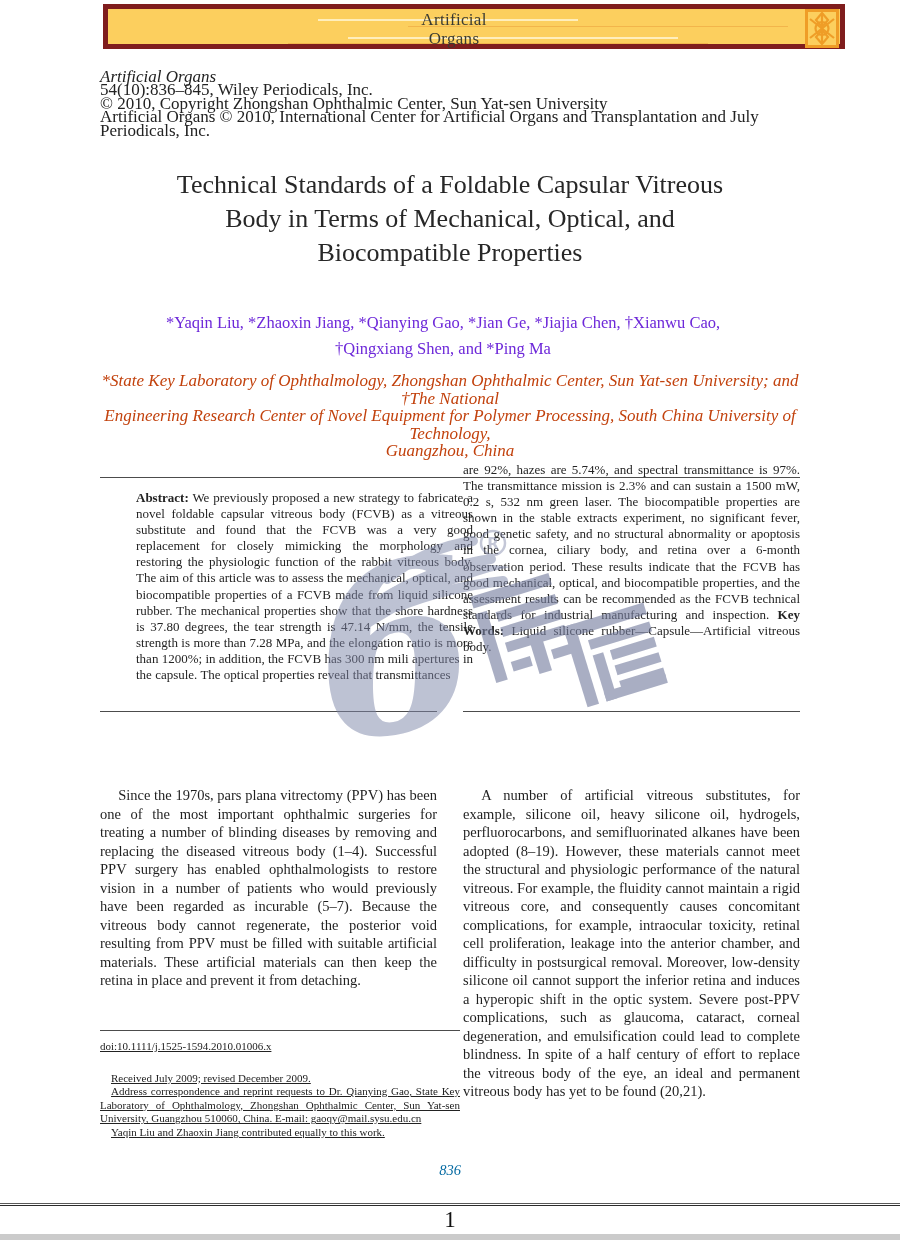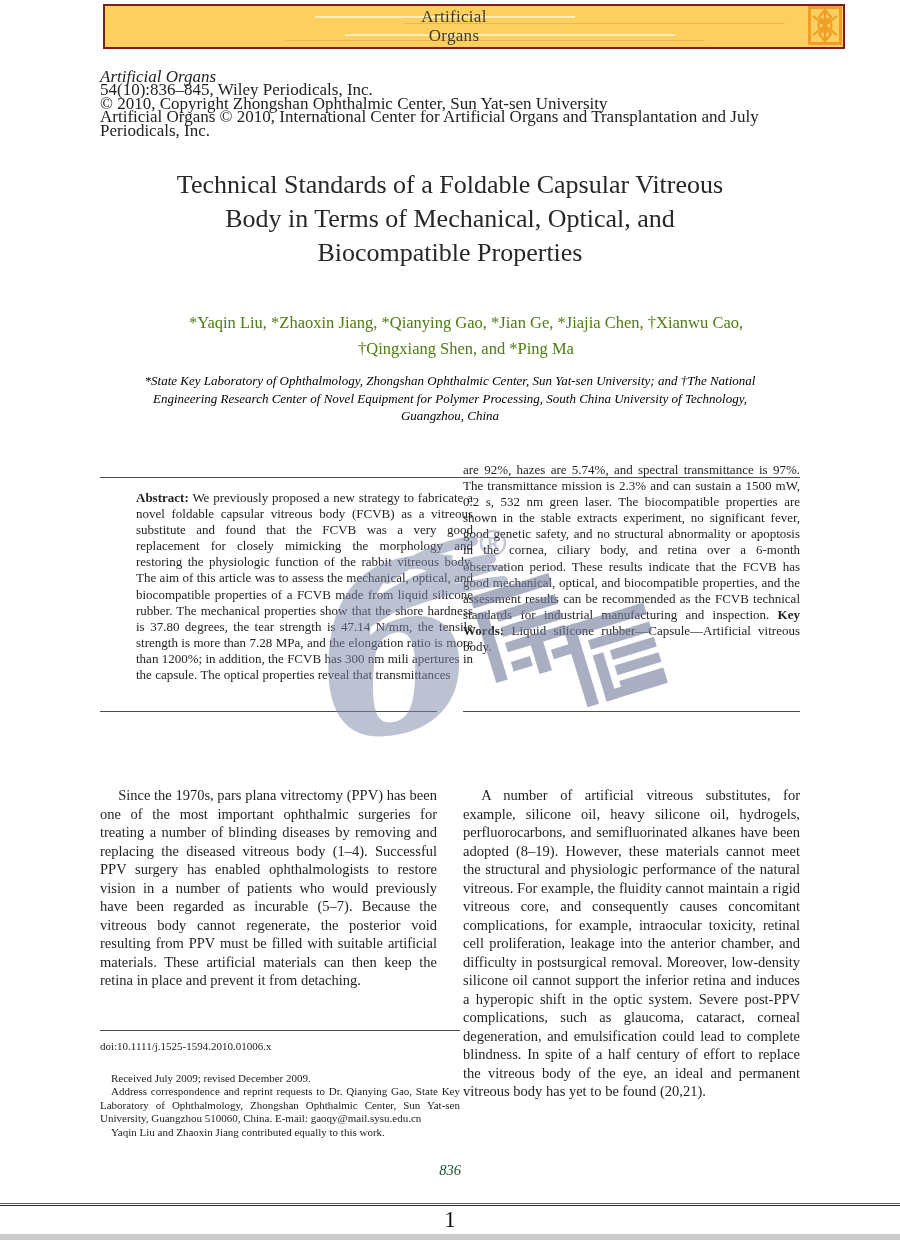--- a/index.html
+++ b/index.html
@@ -7,65 +7,65 @@
   #page {
     position:relative; width:900px; height:1240px; margin:0 auto;
     background:#ffffff; overflow:hidden;
     font-family:"Liberation Serif", serif; color:#1e1e1e;
   }
   .abs { position:absolute; }
 
   
   .banner {
     left:103px; top:4px; width:742px; height:45px;
-    background:#fccf5e; border:2px solid #7f1d1d;
+    background:#fccf5e; border:5px solid #7f1d1d;
   }
   .banner-title {
     position:absolute; left:0; right:40px; top:1px;
     text-align:center; font-size:17px; line-height:19px; color:#3a3a32;
     letter-spacing:0.3px;
   }
   .banner-streak { position:absolute; height:2px; background:rgba(255,243,205,0.85); }
   .banner-streak-o { position:absolute; height:1px; background:rgba(233,160,60,0.55); }
   .banner-logo {
     position:absolute; right:1px; top:0px; width:34px; height:39px;
     background:#fccf5e; border:3px solid #ef9d27;
   }
 
   
   .masthead { left:100px; top:70px; width:700px; font-size:17px; line-height:13.4px; color:#222; }
   .masthead .it { font-style:italic; }
 
   
   .title { left:100px; top:168px; width:700px; text-align:center;
            font-size:26px; line-height:34px; color:#272727; }
-  .authors { left:116px; top:310px; width:700px; text-align:center;
-             font-size:16.5px; line-height:26px; color:#4d7c0f; }
+  .authors { left:93px; top:310px; width:700px; text-align:center;
+             font-size:16.5px; line-height:26px; color:#6d28d9; }
   .affil { left:100px; top:372px; width:700px; text-align:center; font-style:italic;
-           font-size:13px; line-height:17.5px; color:#000000; }
+           font-size:17px; line-height:17.5px; color:#c2410c; }
 
   
   .rule { background:#4c4c4c; height:1px; }
 
   
   .abscol { width:337px; font-size:13px; line-height:16.1px; text-align:justify; color:#242424; }
   .b { font-weight:bold; }
 
   
   .bodycol { width:337px; font-size:14.5px; line-height:18.5px; text-align:justify; color:#1f1f1f;font-family:Liberation Serif, serif; }
   .bodycol .indent { text-indent:1.25em; }
 
   
   .footnote { width:360px; font-size:11px; line-height:13.6px; text-align:justify; color:#222; }
   .footnote p.ind { text-indent:1em; }
   .footnote p.gap { margin-top:18px; }
 
   
   .pageno { left:100px; top:1162px; width:700px; text-align:center;
-            font-style:italic; font-size:14.5px; color:#14532d; }
+            font-style:italic; font-size:14.5px; color:#0369a1; }
   .bottom-rule { left:0; top:1203px; width:900px; height:3px;
                  background:linear-gradient(#5a5a5a 0 33%, #ffffff 33% 55%, #2c2c2c 55%); }
   .viewer-page { left:0; top:1207px; width:900px; text-align:center;
                  font-size:23px; color:#111; }
   .bottom-strip { left:0; top:1234px; width:900px; height:6px; background:#cbcbcb; }
 
   
   .watermark { left:295px; top:475px; width:410px; height:290px; pointer-events:none; }
 </style>
 </head>
@@ -134,21 +134,21 @@
 
   <div class="abs bodycol" style="left:100px; top:786px;">
     <p class="indent">Since the 1970s, pars plana vitrectomy (PPV) has been one of the most important ophthalmic surgeries for treating a number of blinding diseases by removing and replacing the diseased vitreous body (1–4). Successful PPV surgery has enabled ophthalmologists to restore vision in a number of patients who would previously have been regarded as incurable (5–7). Because the vitreous body cannot regenerate, the posterior void resulting from PPV must be filled with suitable artificial materials. These artificial materials can then keep the retina in place and prevent it from detaching.</p>
   </div>
 
   <div class="abs bodycol" style="left:463px; top:786px;">
     <p class="indent">A number of artificial vitreous substitutes, for example, silicone oil, heavy silicone oil, hydrogels, perfluorocarbons, and semifluorinated alkanes have been adopted (8–19). However, these materials cannot meet the structural and physiologic performance of the natural vitreous. For example, the fluidity cannot maintain a rigid vitreous core, and consequently causes concomitant complications, for example, intraocular toxicity, retinal cell proliferation, leakage into the anterior chamber, and difficulty in postsurgical removal. Moreover, low-density silicone oil cannot support the inferior retina and induces a hyperopic shift in the optic system. Severe post-PPV complications, such as glaucoma, cataract, corneal degeneration, and emulsification could lead to complete blindness. In spite of a half century of effort to replace the vitreous body of the eye, an ideal and permanent vitreous body has yet to be found (20,21).</p>
   </div>
 
   <div class="abs rule" style="left:100px; top:1030px; width:360px;"></div>
-  <div class="abs footnote" style="left:100px; top:1040px;">
+  <div class="abs footnote" style="left:100px; top:1040px;text-decoration:underline;">
     <p>doi:10.1111/j.1525-1594.2010.01006.x</p>
     <p class="ind gap">Received July 2009; revised December 2009.</p>
     <p class="ind">Address correspondence and reprint requests to Dr. Qianying Gao, State Key Laboratory of Ophthalmology, Zhongshan Ophthalmic Center, Sun Yat-sen University, Guangzhou 510060, China. E-mail: gaoqy@mail.sysu.edu.cn</p>
     <p class="ind">Yaqin Liu and Zhaoxin Jiang contributed equally to this work.</p>
   </div>
 
   <div class="abs watermark">
     <svg width="410" height="290" viewBox="0 0 410 290">
       <g fill="#7e86a8" stroke="none" opacity="0.5">
 

